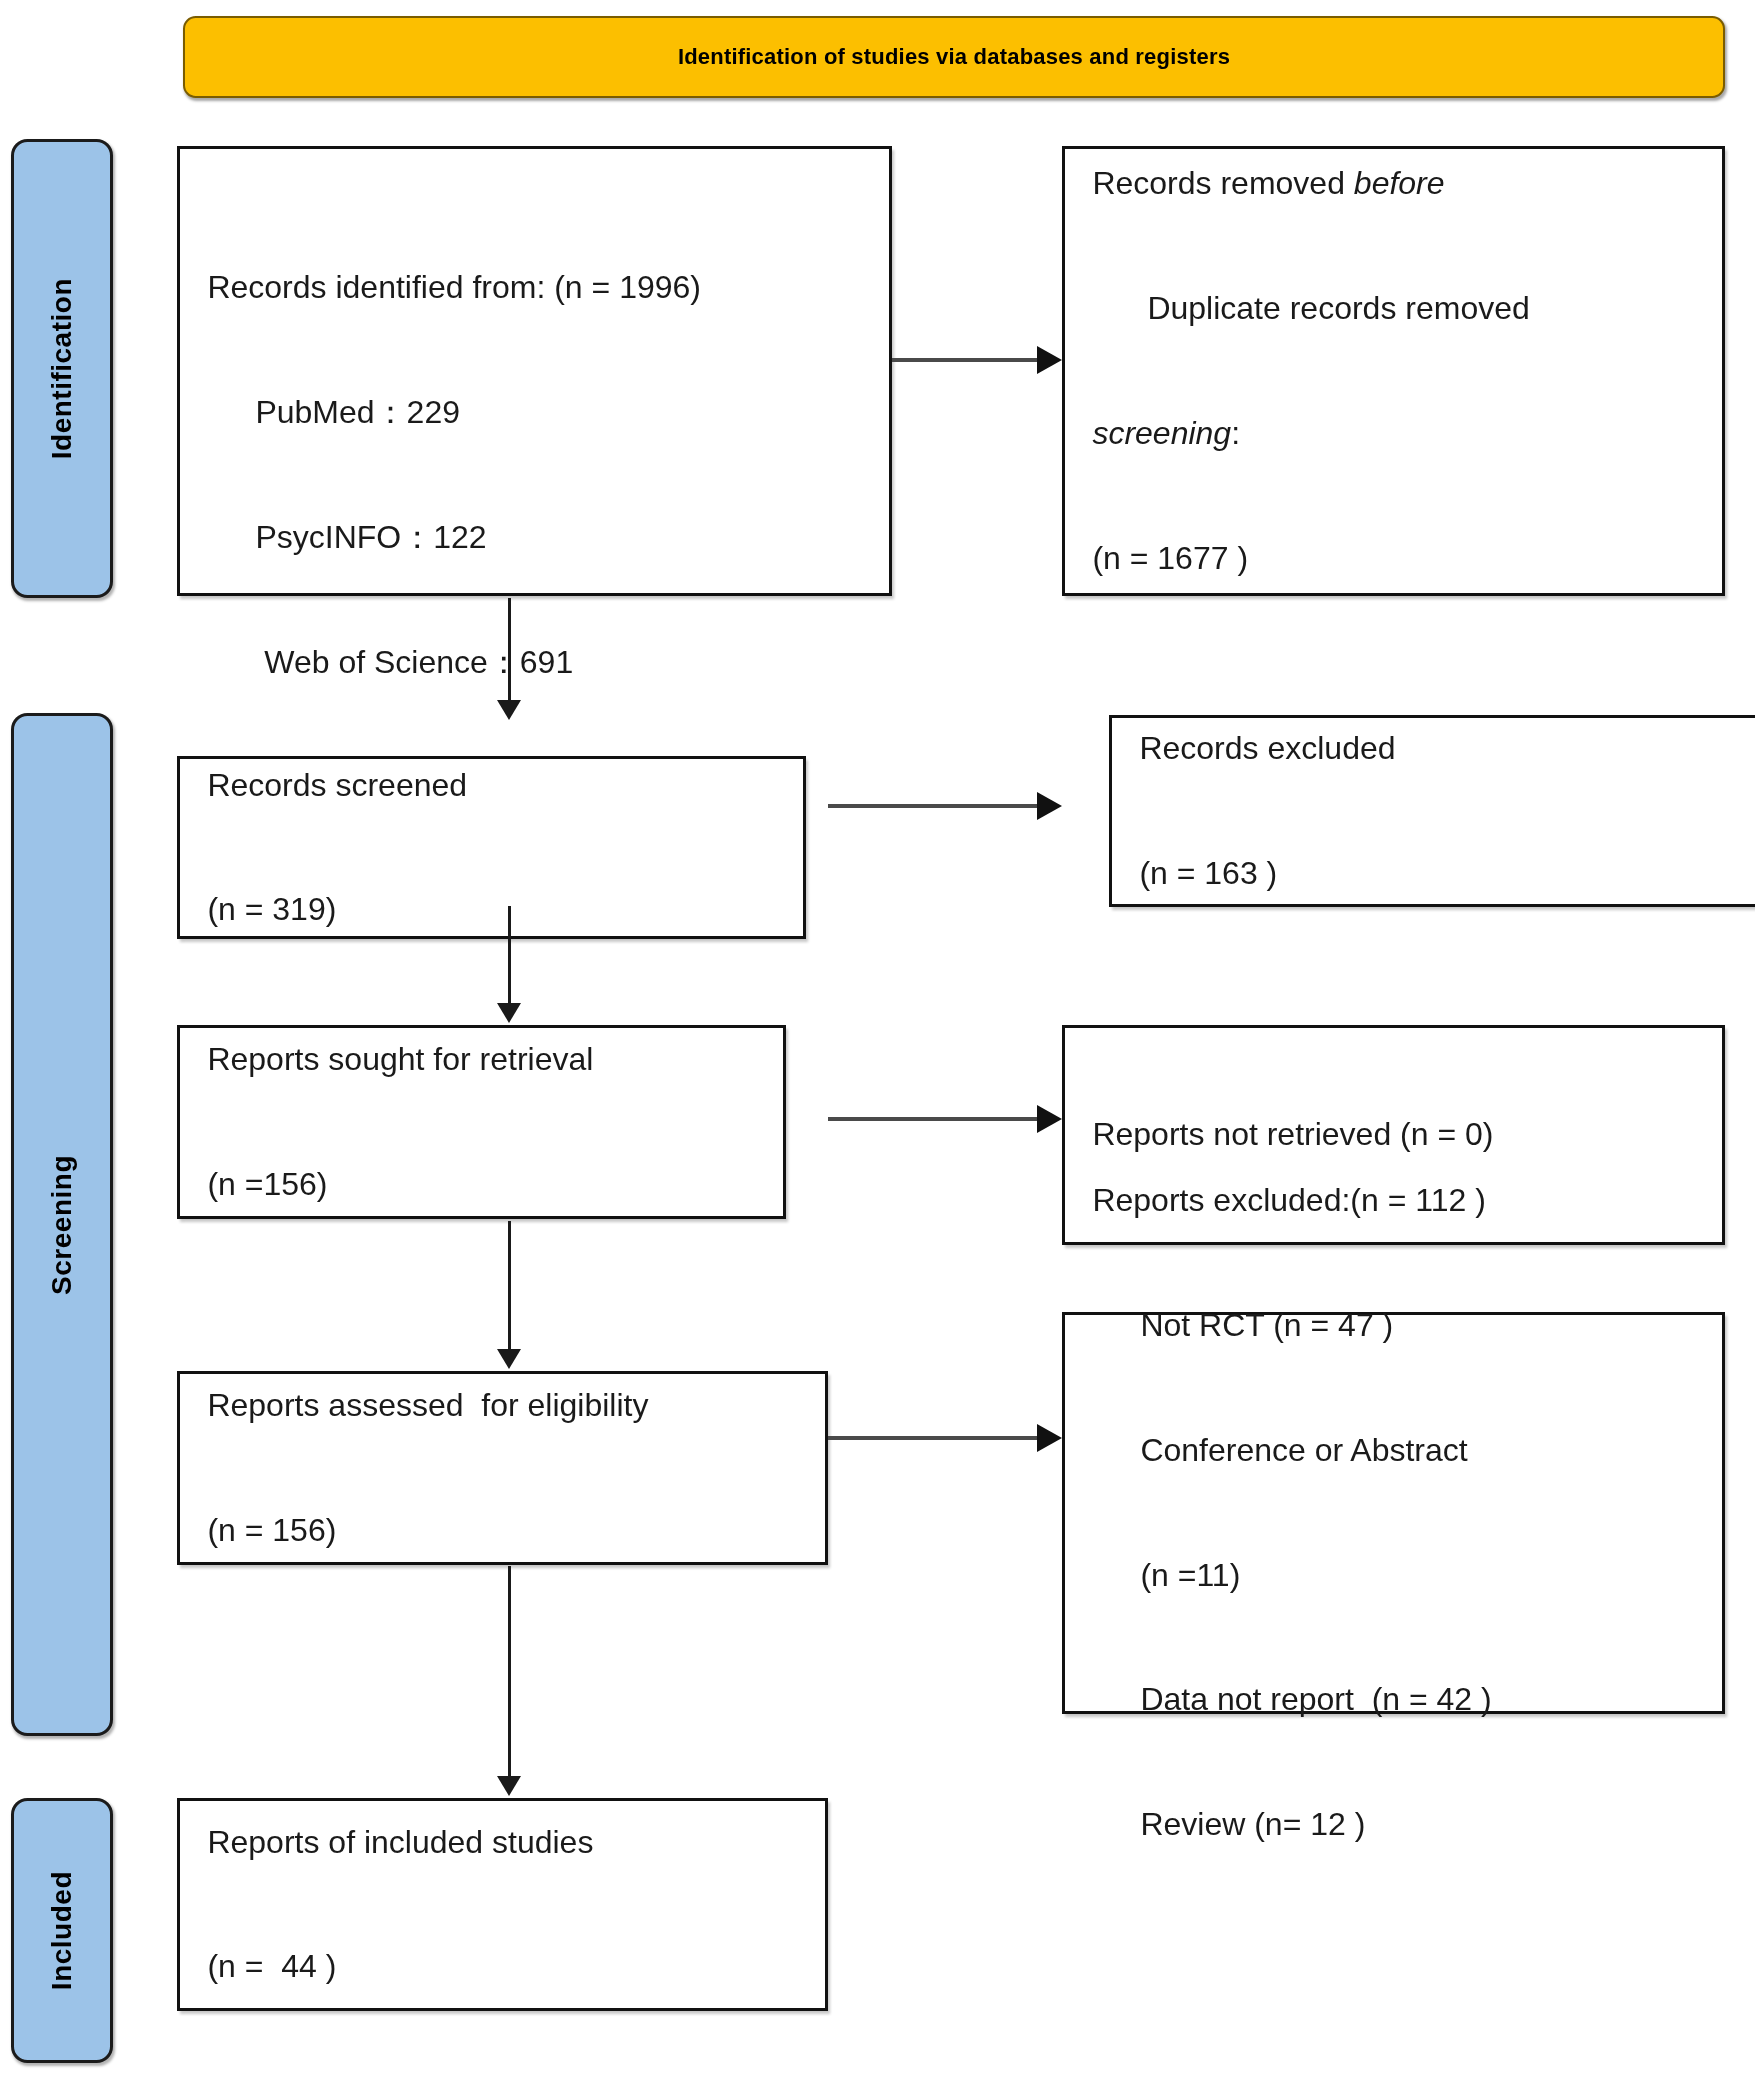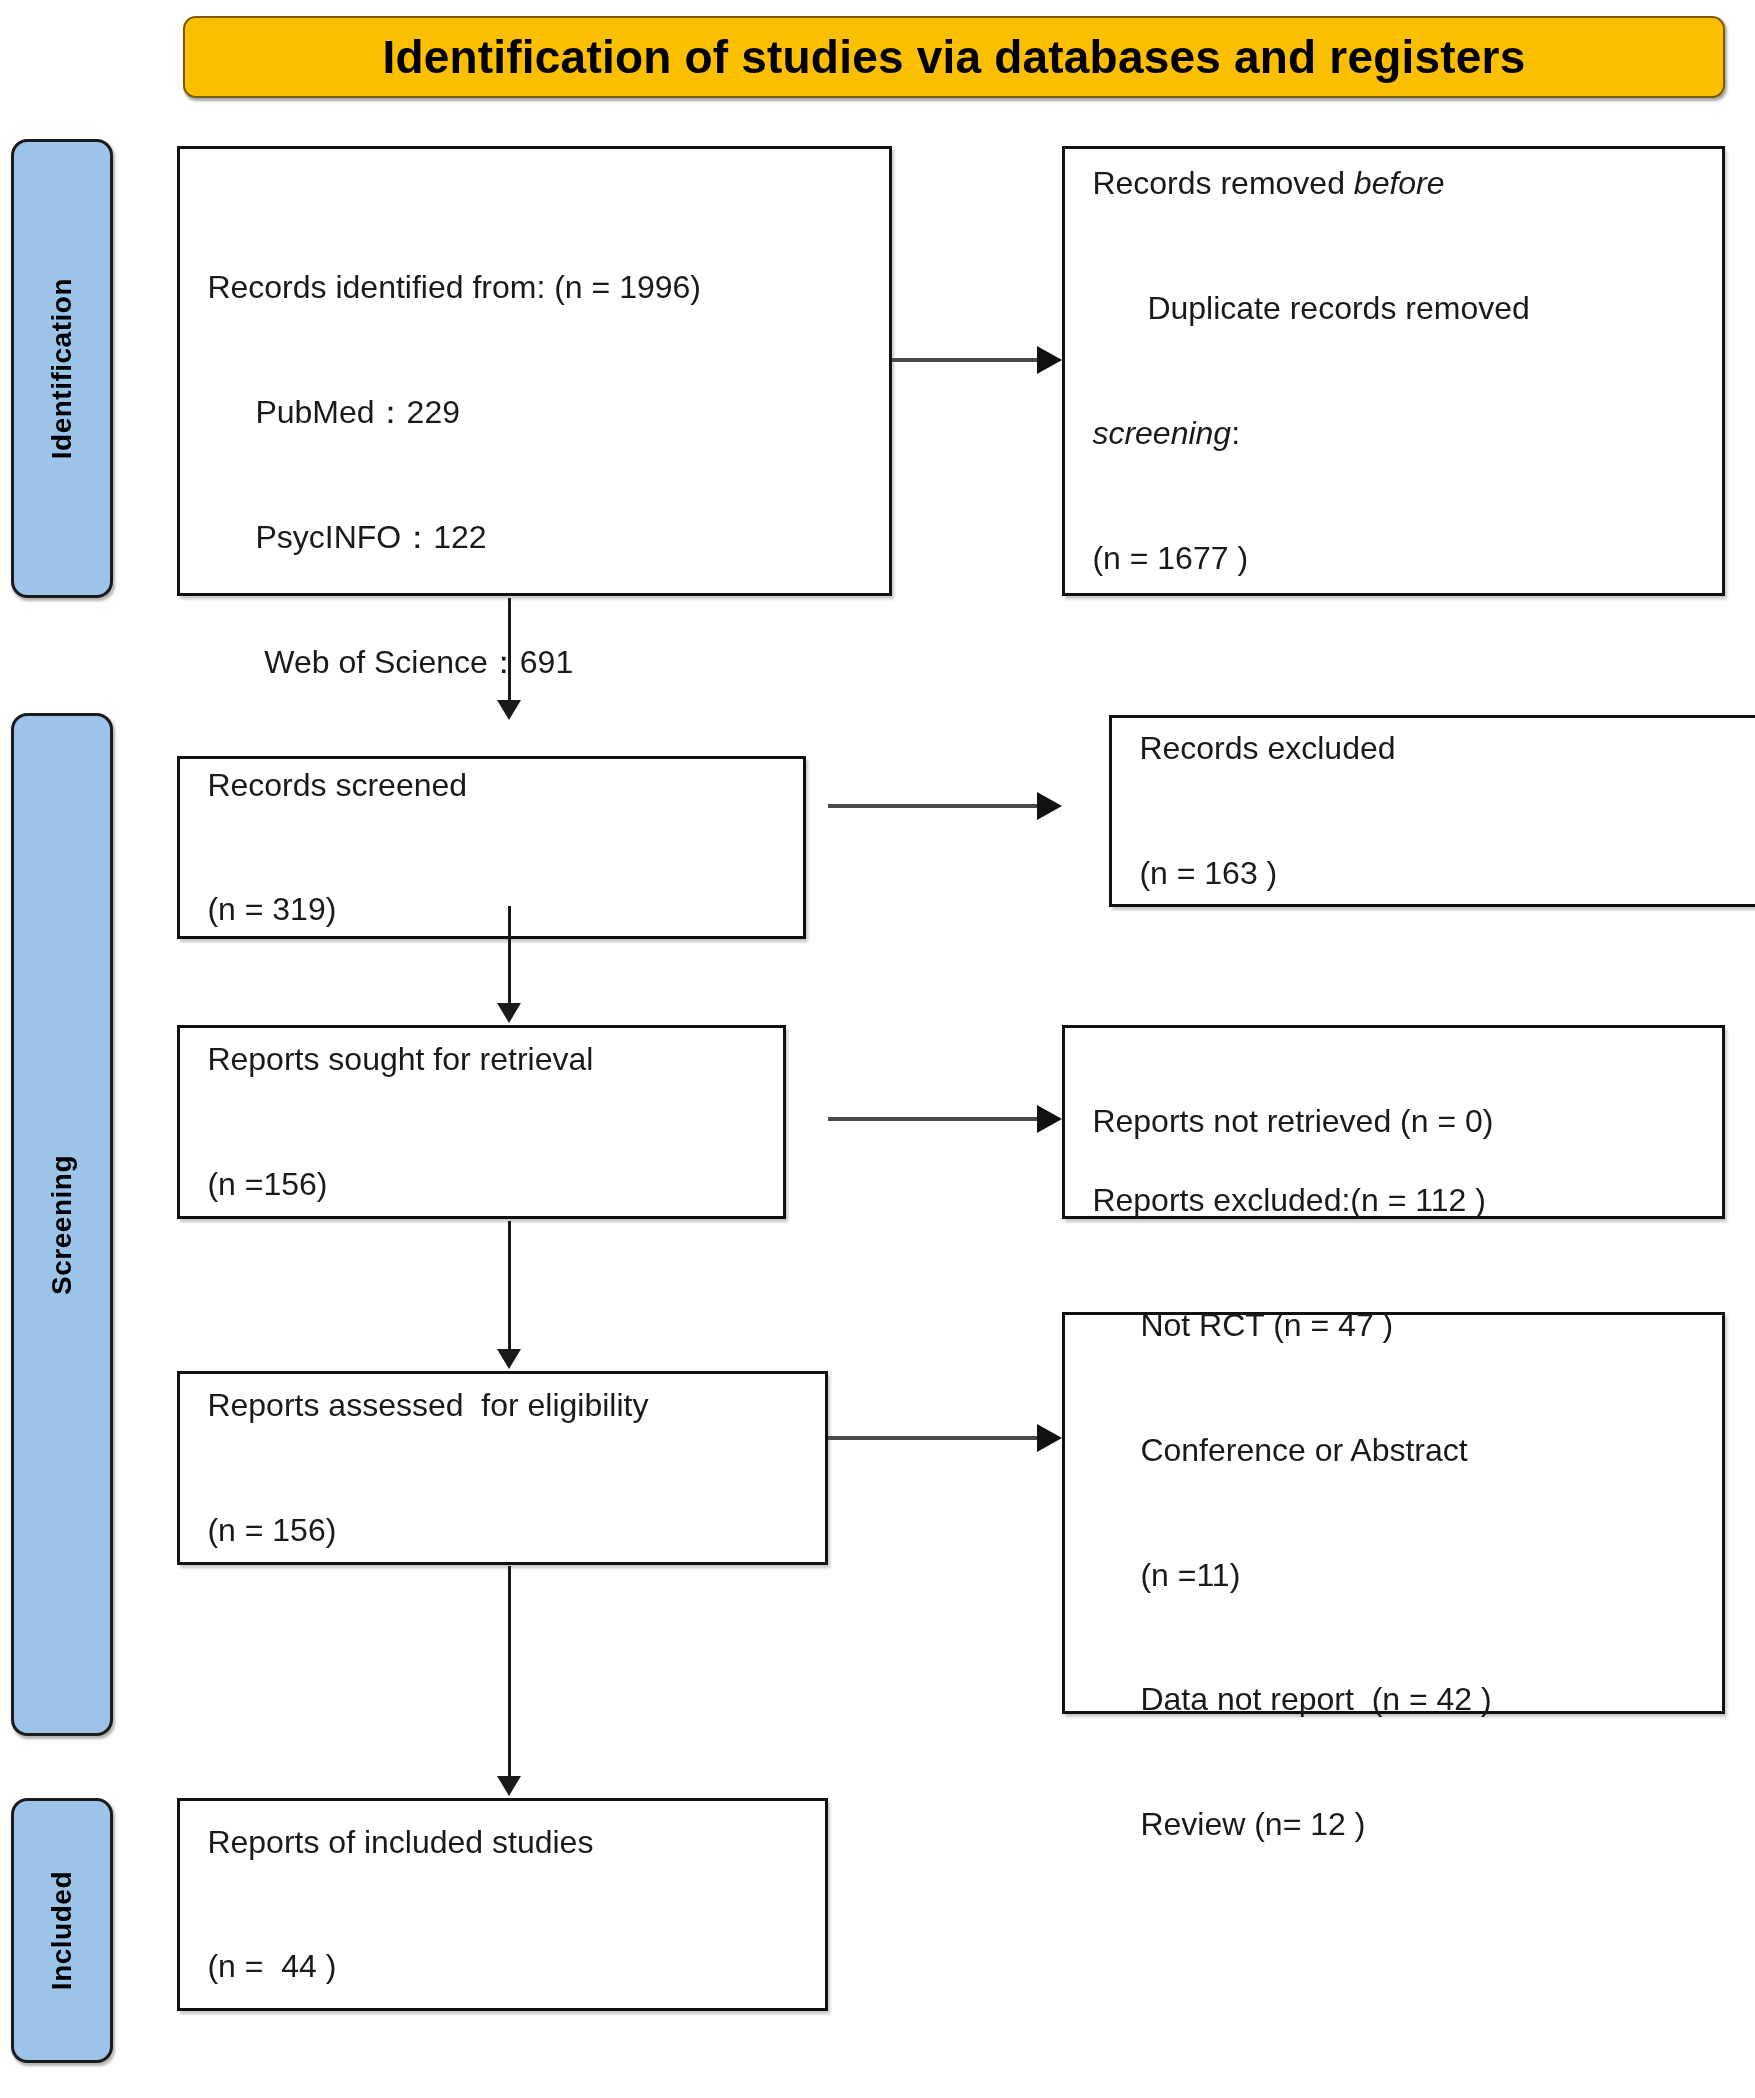--- a/index.html
+++ b/index.html
@@ -29,21 +29,21 @@
     background: #FCBF00;
     border: 2.7px solid #7a5c00;
     border-radius: 12.8px;
     box-sizing: border-box;
     display: flex;
     align-items: center;
     justify-content: center;
     box-shadow: 1.8px 2.7px 2.7px rgba(0,0,0,0.35);
   }
   .banner-title {
-    font-size: 46px;
+    font-size: 22px;
     font-weight: bold;
     color: #000000;
     letter-spacing: 0.2px;
     line-height: 1.1;
   }
 
   
   .rail {
     position: absolute;
     background: #9CC3E8;
@@ -93,21 +93,21 @@
   .line.indent1 { padding-left: 48px; }
   .line.indent2 { padding-left: 55px; }
   .italic { font-style: italic; }
 
   
   #box-identified   { left: 177px;  top: 146px;  width: 715px;  height: 450px; }
   #box-removed      { left: 1062px; top: 146px;  width: 663px;  height: 450px; }
   #box-screened     { left: 177px;  top: 756px;  width: 629px;  height: 183px; }
   #box-excluded     { left: 1062px; top: 715px;  width: 663px;  height: 192px; margin-left: 47px; }
   #box-sought       { left: 177px;  top: 1025px; width: 609px;  height: 194px; }
-  #box-notretrieved { left: 1062px; top: 1025px; width: 663px;  height: 194px; }
+  #box-notretrieved { left: 1062px; top: 1025px; width: 663px;  height: 220px; }
   #box-eligibility  { left: 177px;  top: 1371px; width: 651px;  height: 194px; }
   #box-repexcluded  { left: 1062px; top: 1312px; width: 663px;  height: 402px; }
   #box-included     { left: 177px;  top: 1798px; width: 651px;  height: 213px; }
 
   
   .arrow-v {
     position: absolute;
     width: 2.7px;
     background: #1a1a1a;
   }

